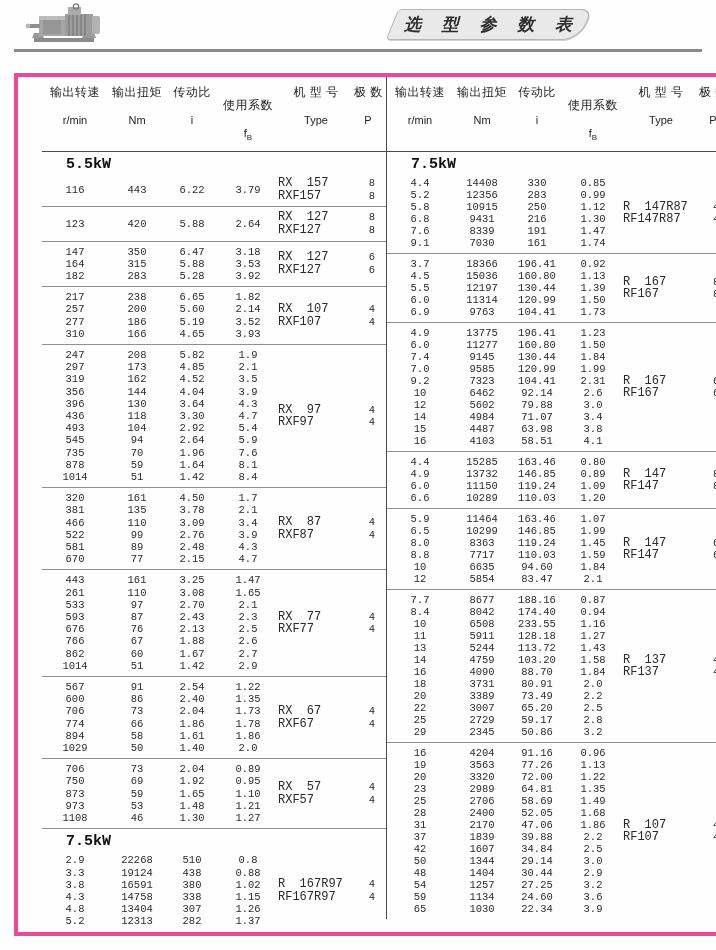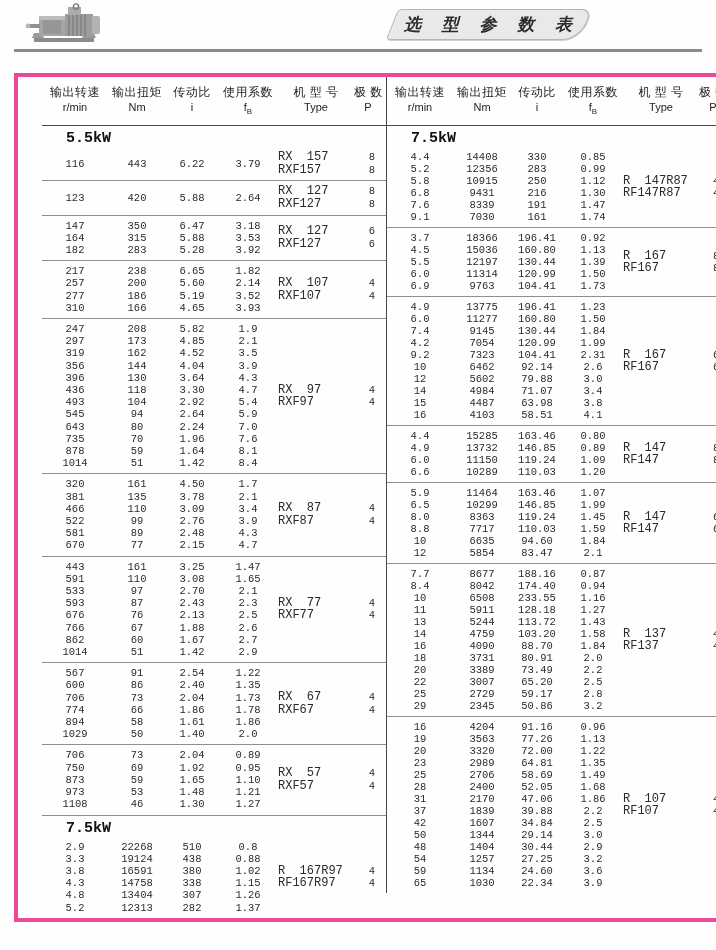--- a/index.html
+++ b/index.html
@@ -35,21 +35,21 @@
     position:absolute;top:73px;left:14px;width:688px;
     border:4px solid #ec4899;background:#fefefe;padding-left:24px;
   }
   .thead{display:flex;border-bottom:1px solid #4a4a4a;}
   .half-head{width:344px;box-sizing:border-box;padding:7px 0 6px 0;}
   .half-head + .half-head{border-left:1px solid #4a4a4a;}
   .hrow{display:flex;}
   .hcell{text-align:center;white-space:nowrap;}
   .hcn{font-size:12px;letter-spacing:0.5px;line-height:16px;color:#1e1e1e;}
   .hunit{font-size:11px;line-height:15px;color:#1e1e1e;}
-  .hc0{width:66px;}.hc1{width:58px;}.hc2{width:52px;}.hc3{width:60px;}
+  .hc0{width:66px;}.hc1{width:58px;}.hc2{width:52px;}.hc3{width:60px;margin-top:13px;}
   .hc4{width:76px;}.hc5{width:28px;}
   sub{font-size:8px;}
 
   .tbody{display:flex;align-items:flex-start;font-family:Liberation Mono, monospace;}
   .half{width:344px;box-sizing:border-box;}
   .half + .half{border-left:1px solid #4a4a4a;}
 
   .power-heading{
     font-size:15px;font-weight:bold;color:#111;
     padding:5px 0 1px 24px;line-height:15px;
@@ -286,26 +286,20 @@
                 <span class="cell c2">2.92</span>
                 <span class="cell c3">5.4</span>
               </div>
               <div class="row">
                 <span class="cell c0">545</span>
                 <span class="cell c1">94</span>
                 <span class="cell c2">2.64</span>
                 <span class="cell c3">5.9</span>
               </div>
               <div class="row">
-                <span class="cell c0">643</span>
-                <span class="cell c1">80</span>
-                <span class="cell c2">2.24</span>
-                <span class="cell c3">7.0</span>
-              </div>
-              <div class="row">
                 <span class="cell c0">735</span>
                 <span class="cell c1">70</span>
                 <span class="cell c2">1.96</span>
                 <span class="cell c3">7.6</span>
               </div>
               <div class="row">
                 <span class="cell c0">878</span>
                 <span class="cell c1">59</span>
                 <span class="cell c2">1.64</span>
                 <span class="cell c3">8.1</span>
@@ -370,21 +364,21 @@
           </div>
           <div class="group">
             <div class="rows">
               <div class="row">
                 <span class="cell c0">443</span>
                 <span class="cell c1">161</span>
                 <span class="cell c2">3.25</span>
                 <span class="cell c3">1.47</span>
               </div>
               <div class="row">
-                <span class="cell c0">591</span>
+                <span class="cell c0">261</span>
                 <span class="cell c1">110</span>
                 <span class="cell c2">3.08</span>
                 <span class="cell c3">1.65</span>
               </div>
               <div class="row">
                 <span class="cell c0">533</span>
                 <span class="cell c1">97</span>
                 <span class="cell c2">2.70</span>
                 <span class="cell c3">2.1</span>
               </div>
@@ -656,22 +650,22 @@
                 <span class="cell c2">160.80</span>
                 <span class="cell c3">1.50</span>
               </div>
               <div class="row">
                 <span class="cell c0">7.4</span>
                 <span class="cell c1">9145</span>
                 <span class="cell c2">130.44</span>
                 <span class="cell c3">1.84</span>
               </div>
               <div class="row">
-                <span class="cell c0">4.2</span>
-                <span class="cell c1">7054</span>
+                <span class="cell c0">7.0</span>
+                <span class="cell c1">9585</span>
                 <span class="cell c2">120.99</span>
                 <span class="cell c3">1.99</span>
               </div>
               <div class="row">
                 <span class="cell c0">9.2</span>
                 <span class="cell c1">7323</span>
                 <span class="cell c2">104.41</span>
                 <span class="cell c3">2.31</span>
               </div>
               <div class="row">

